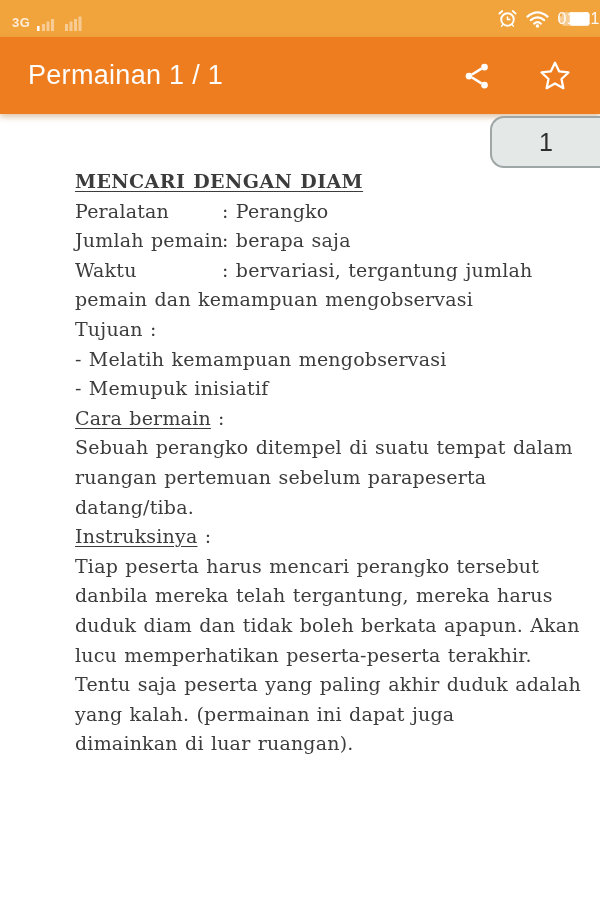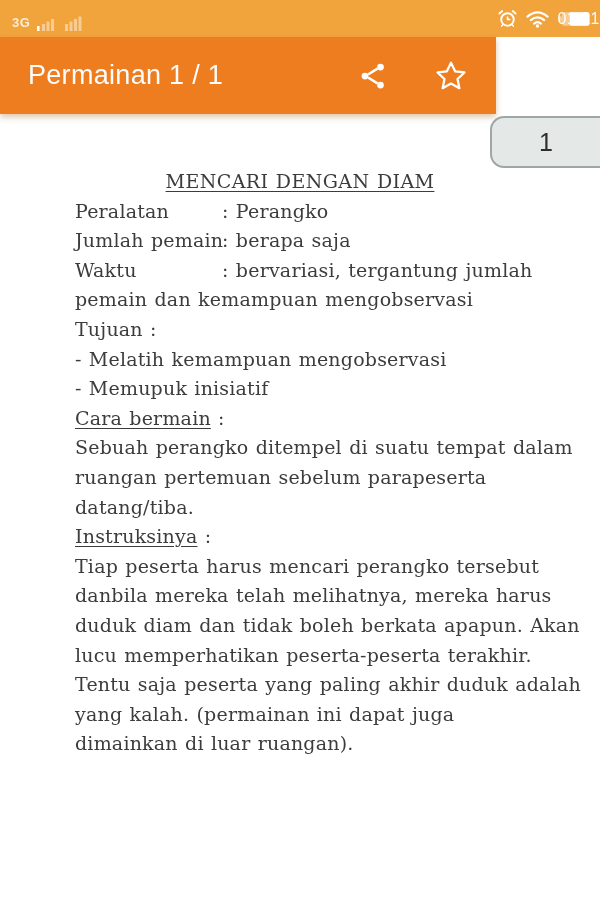--- a/index.html
+++ b/index.html
@@ -18,21 +18,21 @@
   .sb-left{position:absolute;left:12px;top:4px;height:37px;display:flex;align-items:center;gap:7px;}
   .sb-net{font-size:13px;font-weight:bold;color:rgba(255,255,255,0.8);letter-spacing:0.5px;}
   .sb-time{
     position:absolute;left:0;right:0;text-align:right;
     font-size:16px;color:rgba(255,255,255,0.95);letter-spacing:0.5px;
   }
   .sb-right{position:absolute;right:10px;top:0;height:37px;display:flex;align-items:center;gap:9px;}
 
   
   .app-bar{
-    position:absolute;top:37px;left:0;width:496px;height:77px;
+    position:absolute;top:37px;left:0;width:600px;height:77px;
     background:#EE7D1F;display:flex;align-items:center;
     box-shadow:0 3px 6px rgba(160,90,10,0.35);
   }
   .app-title{
     padding-left:28px;font-size:27px;color:#FDFDFD;letter-spacing:0.3px;font-weight:400;
   }
   .app-actions{
     position:absolute;right:22px;top:0;height:77px;display:flex;align-items:center;gap:34px;
   }
   .icon-btn{
@@ -52,21 +52,21 @@
   }
 
   
   .doc{
     position:absolute;top:167px;left:75px;width:450px;
     font-family:"DejaVu Serif", serif;
     font-size:19px;line-height:29.6px;color:#3C3C3C;
     letter-spacing:0.2px;word-spacing:1px;
   }
   .doc-title{
-    text-align:center;font-weight:normal;text-decoration:underline;
+    text-align:left;font-weight:bold;text-decoration:underline;
     text-underline-offset:3px;letter-spacing:0.4px;
   }
   .doc-line{white-space:nowrap;}
   .kv-label{display:inline-block;width:147px;}
   .u{text-decoration:underline;text-underline-offset:3px;}
 </style>
 </head>
 <body>
 
 <div class="screen">
@@ -144,21 +144,21 @@
         <div class="doc-line">pemain dan kemampuan mengobservasi</div>
         <div class="doc-line">Tujuan :</div>
         <div class="doc-line">- Melatih kemampuan mengobservasi</div>
         <div class="doc-line">- Memupuk inisiatif</div>
         <div class="doc-line"><span class="u">Cara bermain</span><span> :</span></div>
         <div class="doc-line">Sebuah perangko ditempel di suatu tempat dalam</div>
         <div class="doc-line">ruangan pertemuan sebelum parapeserta</div>
         <div class="doc-line">datang/tiba.</div>
         <div class="doc-line"><span class="u">Instruksinya</span><span> :</span></div>
         <div class="doc-line">Tiap peserta harus mencari perangko tersebut</div>
-        <div class="doc-line">danbila mereka telah melihatnya, mereka harus</div>
+        <div class="doc-line">danbila mereka telah tergantung, mereka harus</div>
         <div class="doc-line">duduk diam dan tidak boleh berkata apapun. Akan</div>
         <div class="doc-line">lucu memperhatikan peserta-peserta terakhir.</div>
         <div class="doc-line">Tentu saja peserta yang paling akhir duduk adalah</div>
         <div class="doc-line">yang kalah. (permainan ini dapat juga</div>
         <div class="doc-line">dimainkan di luar ruangan).</div>
       </div>
   </div>
 
 </div>
 

